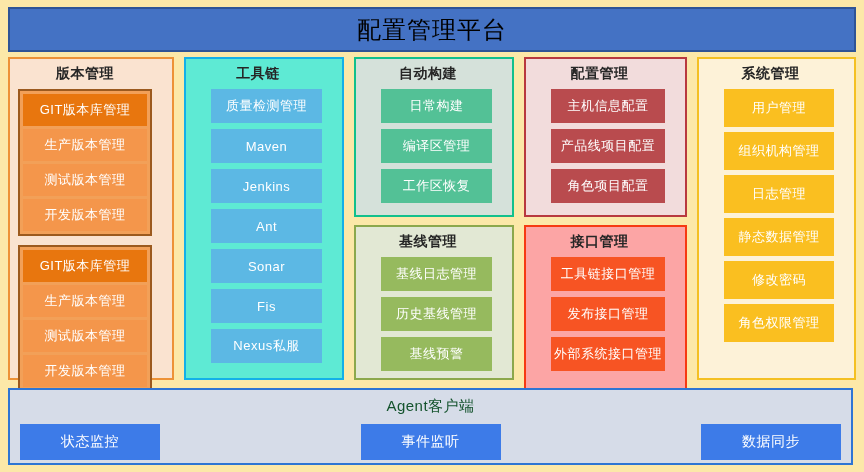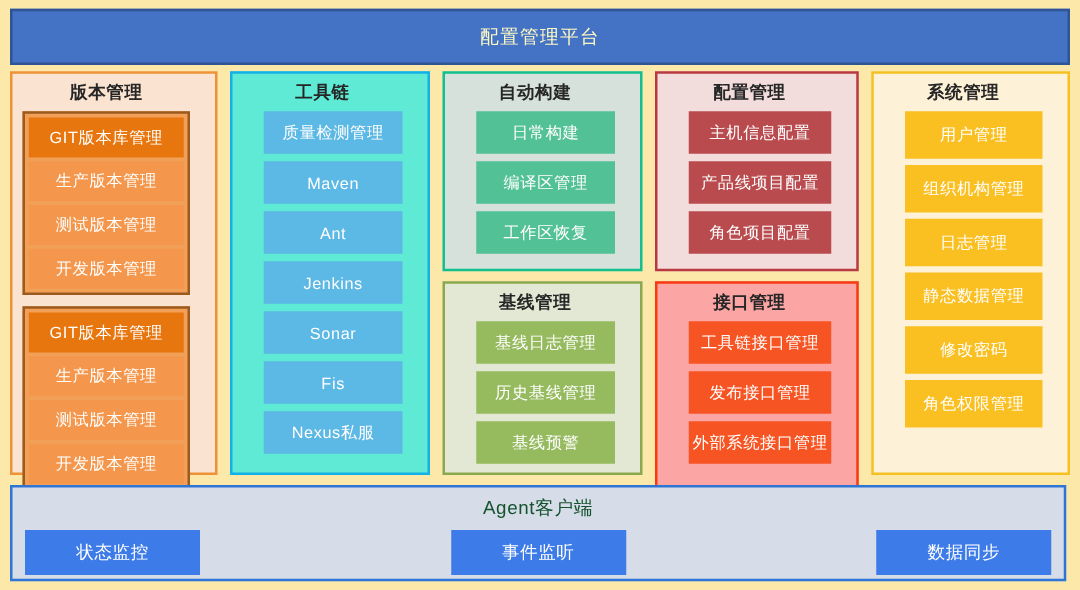--- a/index.html
+++ b/index.html
@@ -11,21 +11,21 @@
   }
   #root { position: relative; width: 864px; height: 472px; }
 
   
   .header {
     position: absolute; left: 8px; top: 7px;
     width: 848px; height: 45px;
     background: #4472C4;
     border: 2px solid #2F5496;
     display: flex; align-items: center; justify-content: center;
-    color: #fef9c3; font-size: 15px; letter-spacing: 1px;
+    color: #000000; font-size: 24px; letter-spacing: 1px;
   }
 
   
   .band { position: absolute; left: 0; top: 57px; width: 864px; height: 323px; }
 
   .col { position: absolute; top: 0; }
 
   .panel {
     position: absolute; left: 0; width: 100%;
     border-width: 2px; border-style: solid;
@@ -129,22 +129,22 @@
         </div>
       </div>
     </div>
 
     <div class="col c2">
       <div class="panel">
         <div class="panel-title">工具链</div>
         <div class="items-plain">
           <div class="item">质量检测管理</div>
           <div class="item">Maven</div>
+          <div class="item">Jenkins</div>
           <div class="item">Ant</div>
-          <div class="item">Jenkins</div>
           <div class="item">Sonar</div>
           <div class="item">Fis</div>
           <div class="item">Nexus私服</div>
         </div>
       </div>
     </div>
 
     <div class="col c3">
       <div class="panel p1">
         <div class="panel-title">自动构建</div>

